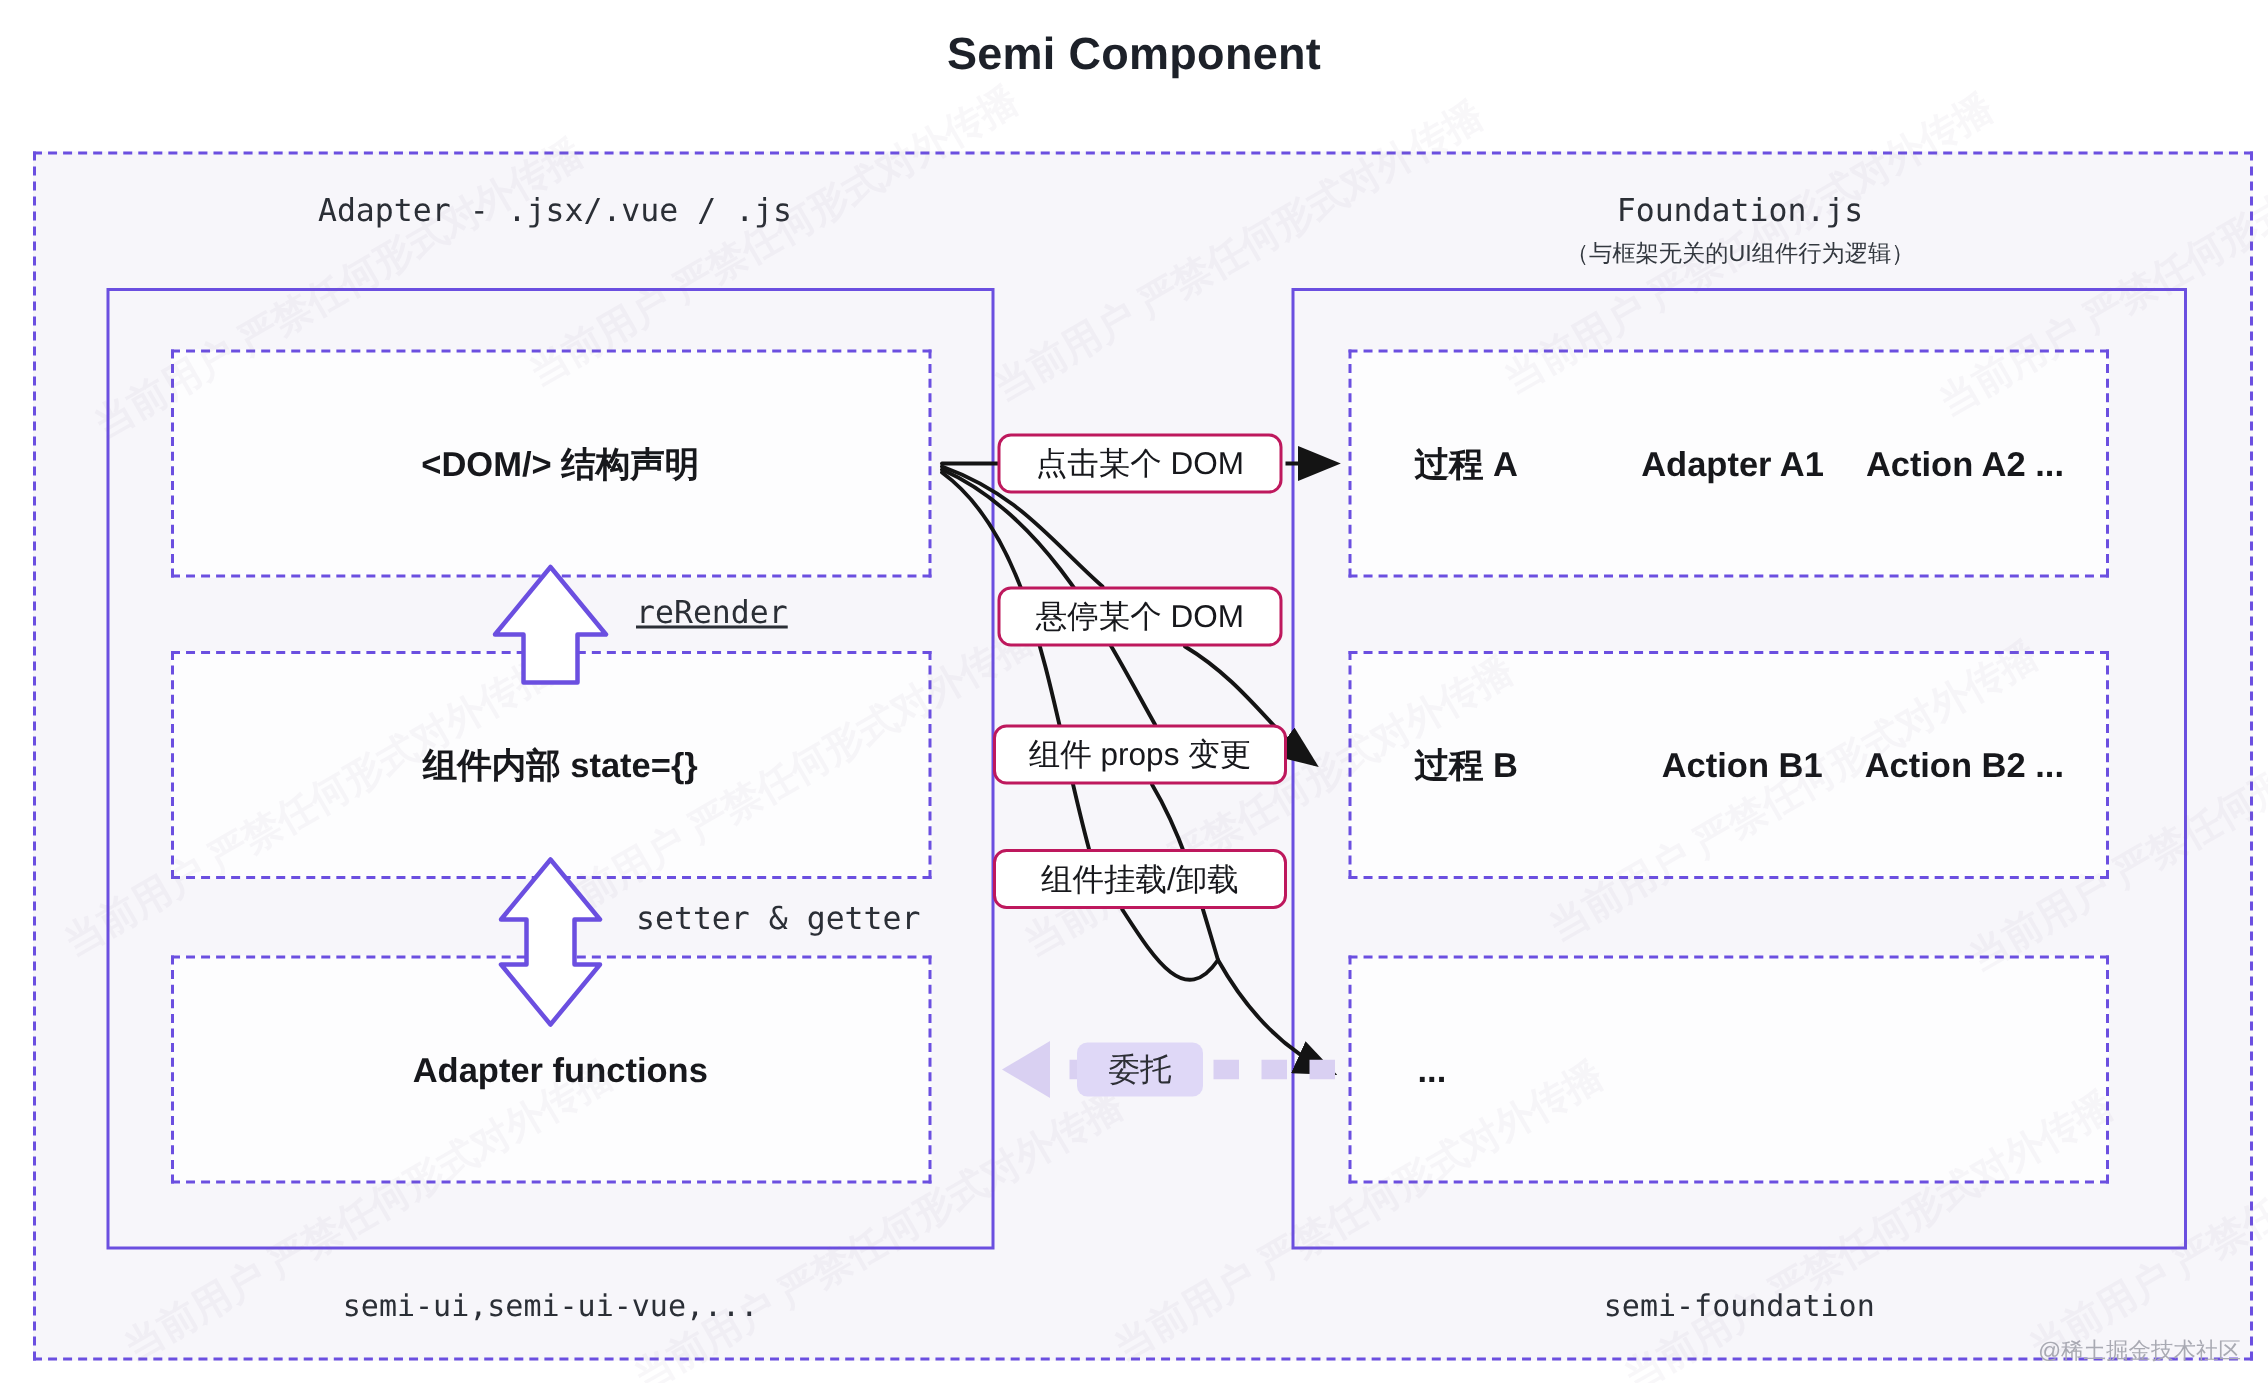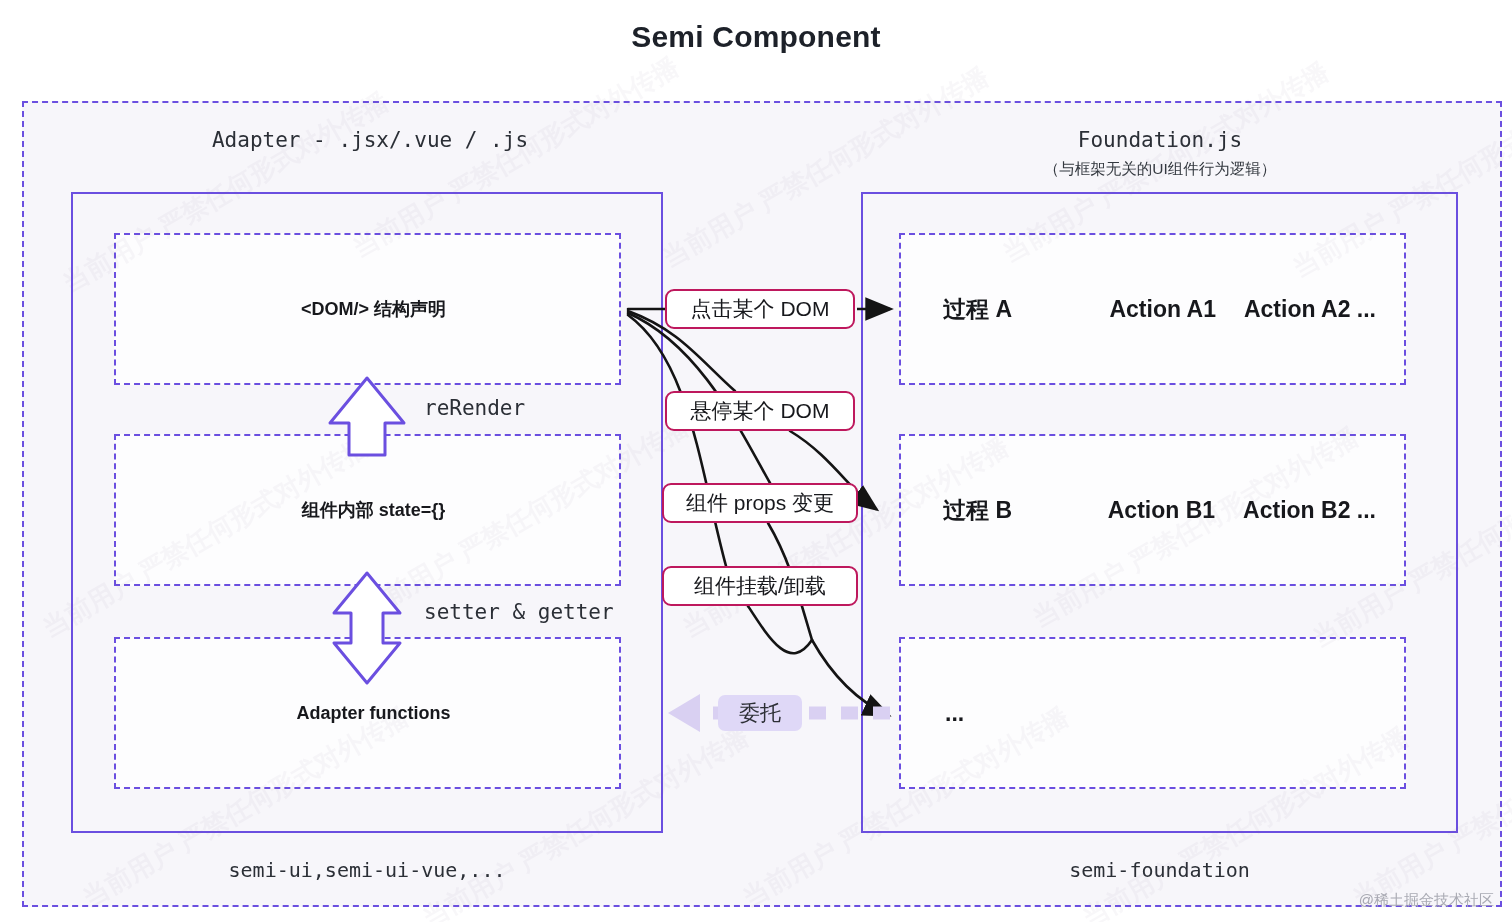--- a/index.html
+++ b/index.html
@@ -62,21 +62,21 @@
 
   .box-dom      { left: 114px; top: 233px; width: 507px; height: 152px; }
   .box-state    { left: 114px; top: 434px; width: 507px; height: 152px; }
   .box-adapterf { left: 114px; top: 637px; width: 507px; height: 152px; }
 
   .box-pa { left: 899px; top: 233px; width: 507px; height: 152px; }
   .box-pb { left: 899px; top: 434px; width: 507px; height: 152px; }
   .box-pc { left: 899px; top: 637px; width: 507px; height: 152px; }
 
   .box-label {
-    font-size: 18px; font-weight: bold; color: #17181c;
+    font-size: 23px; font-weight: bold; color: #17181c;
     white-space: nowrap;
     margin-left: 12px;
   }
 
   
   .proc-row {
     display: flex; align-items: center; width: 100%;
     padding-left: 42px;
   }
   .proc-name  { font-size: 23px; font-weight: bold; color: #17181c; width: 185px; }
@@ -227,27 +227,27 @@
   <div class="dbox center box-dom">
     <span class="box-label">&lt;DOM/&gt; 结构声明</span>
   </div>
   <div class="dbox center box-state">
     <span class="box-label">组件内部 state={}</span>
   </div>
   <div class="dbox center box-adapterf">
     <span class="box-label">Adapter functions</span>
   </div>
 
-  <div style="position:absolute; left:424px; top:396px; font-family:'DejaVu Sans Mono','Liberation Mono',monospace; font-size:21px; color:#2b2f36; z-index:6;">reRender</div>
+  <div style="position:absolute; left:424px; top:396px; font-family:'DejaVu Sans Mono','Liberation Mono',monospace; font-size:21px; color:#2b2f36; z-index:6;text-decoration:underline;">reRender</div>
   <div style="position:absolute; left:424px; top:600px; font-family:'DejaVu Sans Mono','Liberation Mono',monospace; font-size:21px; color:#2b2f36; z-index:6;">setter &amp; getter</div>
 
   <div class="dbox box-pa">
     <div class="proc-row">
       <span class="proc-name">过程 A</span>
-      <span class="proc-act">Action A1</span>
+      <span class="proc-act">Adapter A1</span>
       <span class="proc-act">Action A2 ...</span>
     </div>
   </div>
 
   <div class="dbox box-pb">
     <div class="proc-row">
       <span class="proc-name">过程 B</span>
       <span class="proc-act">Action B1</span>
       <span class="proc-act">Action B2 ...</span>
     </div>

